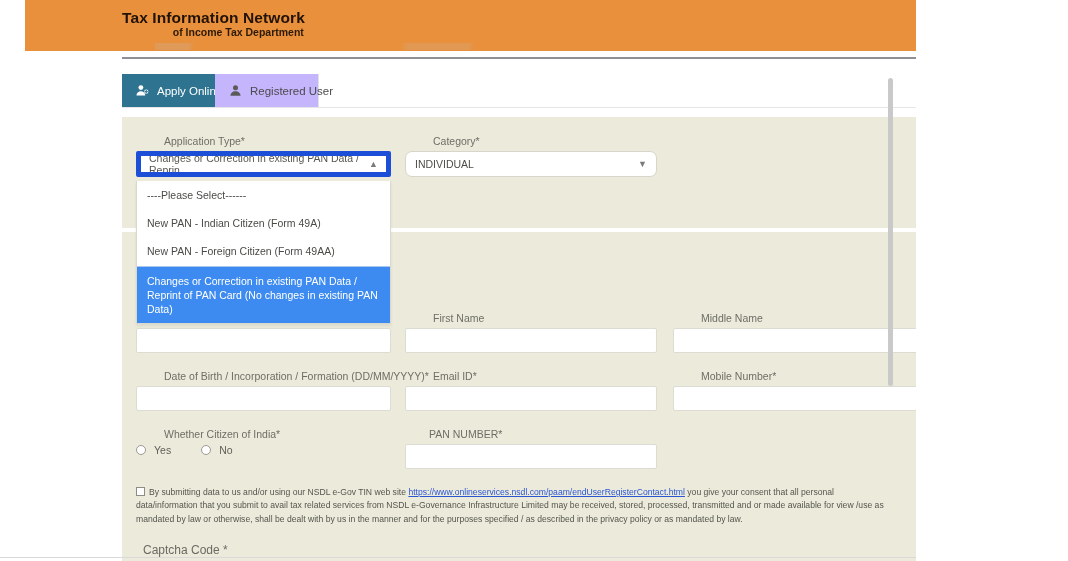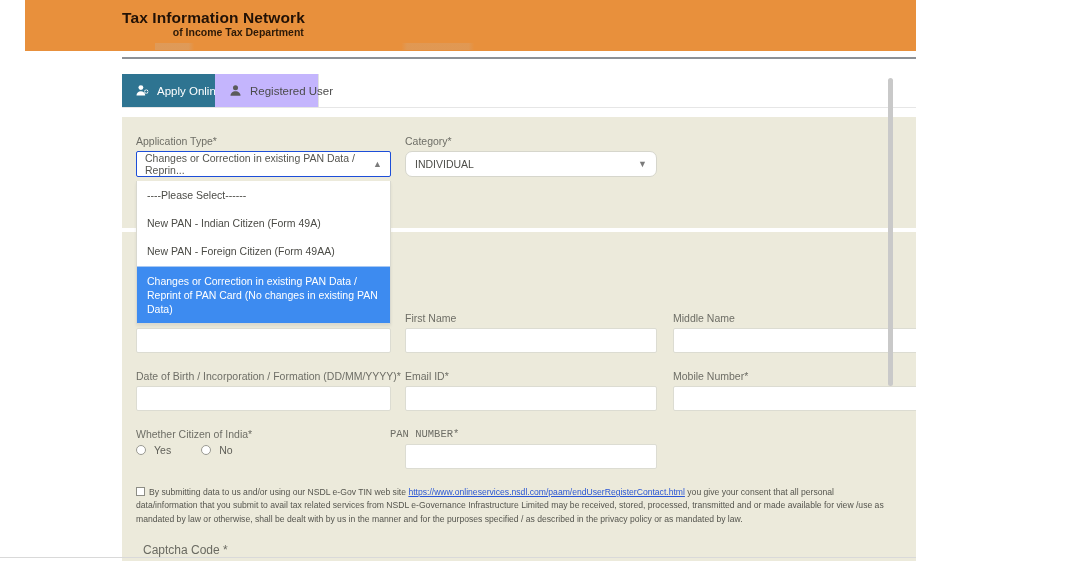--- a/index.html
+++ b/index.html
@@ -97,35 +97,36 @@
     background: #eceadb;
   }
   .panel-top { top: 117px; height: 111px; }
   .panel-bottom { top: 232px; height: 329px; }
 
   .field-label {
     position: absolute;
     font-size: 10.5px;
     color: #6e6e66;
     white-space: nowrap;
+    margin-left: 28px;
   }
   .txtbox {
     position: absolute;
     height: 25px;
     background: #ffffff;
     border: 1px solid #dcdcd2;
     border-radius: 2px;
   }
 
   
   .sel-apptype {
     position: absolute;
     left: 136px; top: 151px; width: 255px; height: 26px;
     background: #ffffff;
-    border: 1px solid #1d4ed8;
+    border: 5px solid #1d4ed8;
     border-radius: 2px;
     display: flex; align-items: center;
     padding: 0 8px;
     font-size: 10.5px;
     color: #555550;
     cursor: pointer;
     overflow: hidden;
     z-index: 4;
   }
   .sel-apptype .caret { margin-left: auto; color: #7b7b7b; font-size: 9px; }
@@ -319,21 +320,21 @@
   <div class="txtbox" style="left:673px; top:386px; width:251px;"></div>
 
   <div class="field-label" style="left:136px; top:428px;">Whether Citizen of India*</div>
   <div class="radio-row">
     <span class="radio"></span>
     <span class="radio-lbl">Yes</span>
     <span class="radio"></span>
     <span class="radio-lbl">No</span>
   </div>
 
-  <div class="field-label" style="left:390px; top:428px;font-family:Liberation Mono, monospace;">PAN NUMBER*</div>
+  <div class="field-label" style="left:401px; top:428px;">PAN NUMBER*</div>
   <div class="txtbox" style="left:405px; top:444px; width:252px;"></div>
 
   <div class="consent">
     <span class="cbx"></span><span>By submitting data to us and/or using our NSDL e-Gov TIN web site </span><a href="#">https://www.onlineservices.nsdl.com/paam/endUserRegisterContact.html</a><span> you give your consent that all personal data/information that you submit to avail tax related services from NSDL e-Governance Infrastructure Limited may be received, stored, processed, transmitted and or made available for view /use as mandated by law or otherwise, shall be dealt with by us in the manner and for the purposes specified / as described in the privacy policy or as mandated by law.</span>
   </div>
 
   <div class="captcha-label">Captcha Code *</div>
 
   <div class="scrollbar-track"></div>
   <div class="scrollbar-thumb"></div>

